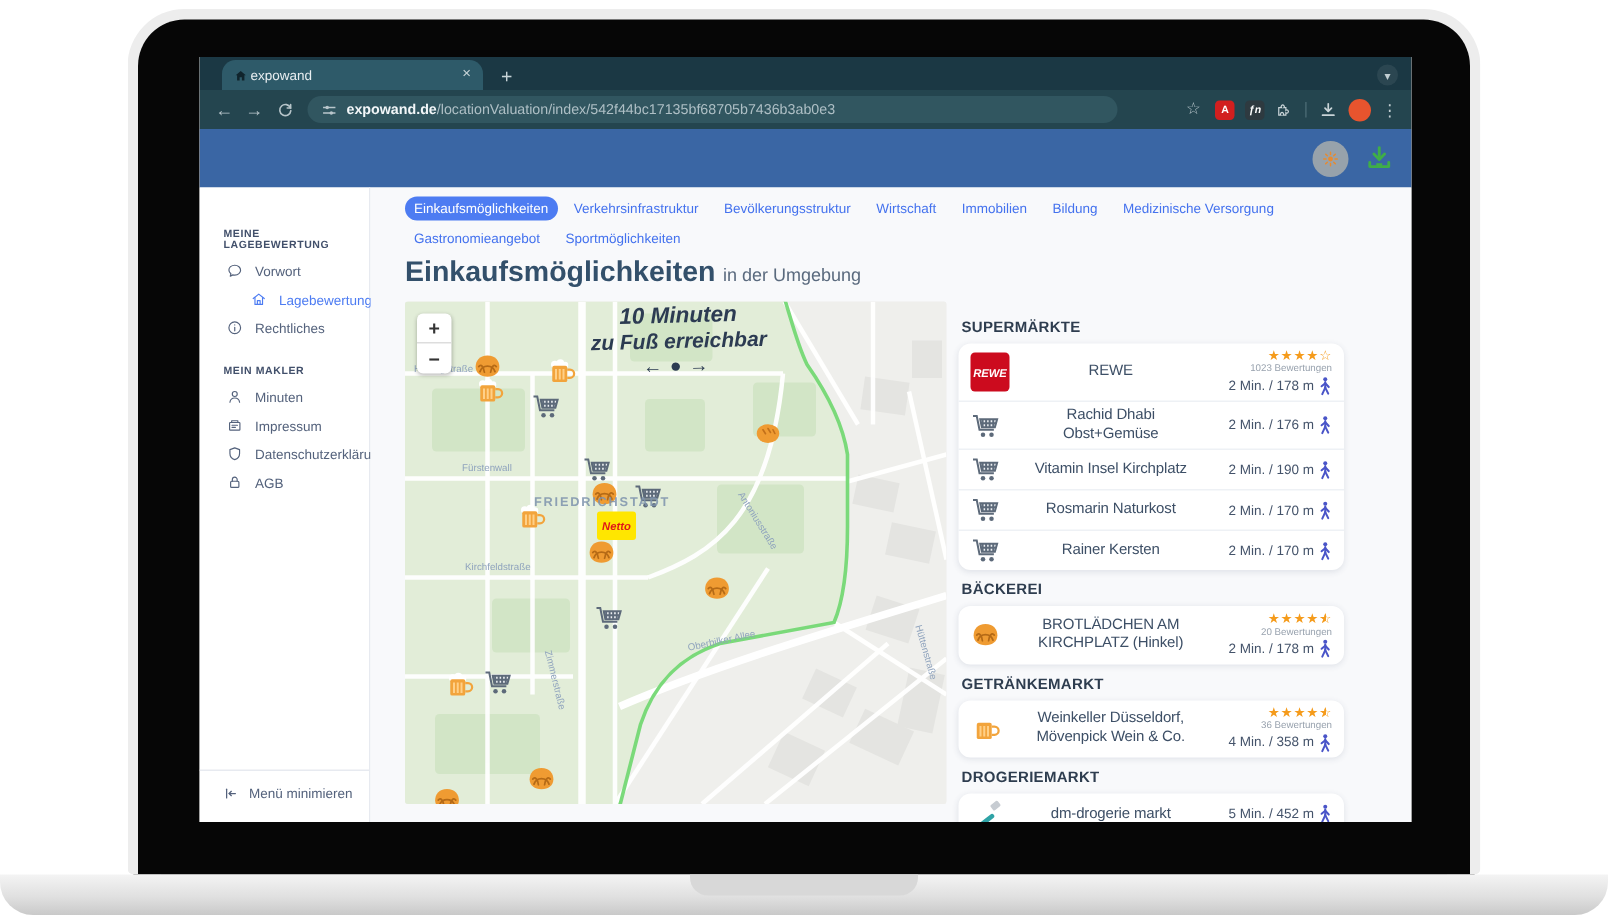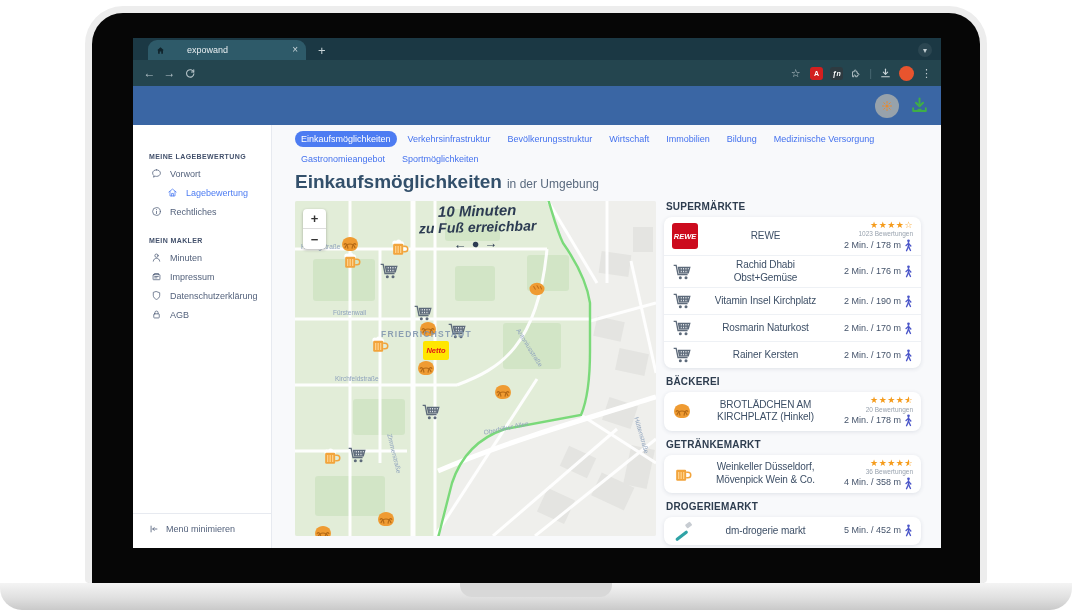--- a/index.html
+++ b/index.html
@@ -13,22 +13,22 @@
   .base { position:absolute; left:0; top:583px; width:1072px; height:27px;
     background:linear-gradient(#f4f4f4,#e0e0e0 55%,#c9c9c9); border-radius:0 0 22px 22px; }
   .notch { position:absolute; left:50%; transform:translateX(-50%); top:0; width:152px; height:14px;
     background:#d8d8d8; border-radius:0 0 12px 12px; }
 
   
   .screen { position:absolute; left:133px; top:38px; width:808px; height:510px; background:#fff; overflow:hidden; }
 
   
   .tabstrip { height:22px; background:#1b3844; display:flex; align-items:flex-end; position:relative; }
-  .tab { margin-left:15px; width:158px; height:20px; background:#2e5a69; border-radius:9px 9px 0 0;
-    display:flex; align-items:center; padding:0 8px; gap:22px; }
+  .tab { margin-left:15px; width:174px; height:20px; background:#2e5a69; border-radius:9px 9px 0 0;
+    display:flex; align-items:center; padding:0 8px; gap:2px; }
   .tab-title { color:#e8eef1; font-size:9px; flex:1; }
   .tab-close { color:#c8d4d8; font-size:10px; line-height:1; }
   .newtab { color:#c8d4d8; font-size:13px; margin:0 0 3px 12px; line-height:1; }
   .tab-chevron { position:absolute; right:9px; top:5px; width:14px; height:14px; border-radius:50%;
     background:rgba(255,255,255,.07); color:#c2ced2; font-size:8px; display:flex; align-items:center; justify-content:center; }
 
   .navbar { height:26px; background:#24454f; display:flex; align-items:center; padding:0 9px; gap:5px; }
   .nav-ic { color:#b6c4c9; font-size:12px; width:15px; text-align:center; line-height:1; }
   .urlpill { width:540px; height:18px; background:#315660; border-radius:9px; display:flex; align-items:center;
     padding:0 9px; gap:6px; margin-left:3px; overflow:hidden; white-space:nowrap; }
@@ -46,21 +46,21 @@
   
   .appheader { height:39px; background:#3a66a4; display:flex; align-items:center; padding:0 12px; }
   .logo { display:flex; flex-direction:column; align-items:center; margin-left:2px; }
   .logo-name { font-size:8.5px; font-weight:bold; letter-spacing:2.4px; color:#14273d; margin-top:-2px; }
   .logo-slogan { font-size:5.5px; letter-spacing:1.4px; color:#2c4663; }
   .header-right { margin-left:auto; display:flex; align-items:center; gap:11px; }
   .avatar-lg { width:24px; height:24px; border-radius:50%; background:#97a2ab; display:flex; align-items:center; justify-content:center; }
 
   
   .page { display:flex; height:423px; }
-  .sidebar { width:139px; background:#fff; border-right:1px solid #e7eaf0; position:relative; flex-shrink:0; }
+  .sidebar { width:114px; background:#fff; border-right:1px solid #e7eaf0; position:relative; flex-shrink:0; }
   .side-sec-title { margin:28px 0 4px 16px; font-size:7px; font-weight:bold; color:#42506b; letter-spacing:.4px; }
   .side-sec-title.second { margin-top:16px; }
   .side-item { display:flex; align-items:center; gap:8px; padding:4px 0 4px 18px; color:#54627c; font-size:9px; cursor:pointer; }
   .side-item.active { color:#4d7cf2;padding-left:34px; }
   .side-item svg { flex-shrink:0; }
   .side-bottom { position:absolute; bottom:0; left:0; right:0; border-top:1px solid #e7eaf0;
     padding:10px 0 14px 16px; display:flex; align-items:center; gap:7px; color:#54627c; font-size:9px; }
 
   .content { flex:1; background:#f8f9fb; position:relative; overflow:hidden; }
   .tabsrow { padding:6px 0 0 23px; display:flex; flex-wrap:wrap; gap:4px 5px; width:660px; }
@@ -87,21 +87,21 @@
   .zoomctl div:first-child { border-bottom:1px solid #ddd; }
   .annotation { position:absolute; left:95px; top:1px; width:175px; text-align:center;
     color:#2c3b52; transform:rotate(-1.5deg); z-index:4; }
   .annotation .a1 { font-size:15px; font-style:italic; font-weight:600; line-height:17px; }
   .annotation .a2 { font-size:14px; font-style:italic; font-weight:600; line-height:17px; }
   .annotation .arrow { font-size:13px; font-weight:bold; letter-spacing:5px; line-height:15px; }
 
   
   .panel { width:257px; }
   .sec-title { font-size:10px; font-weight:bold; color:#2e3d4f; margin:8px 0 5px 2px; letter-spacing:.2px; }
-  .panel-sec:first-child .sec-title { margin-top:0; }
+  .panel-sec:first-child .sec-title { margin-top:12px; }
   .card { background:#fff; border-radius:8px; box-shadow:0 1px 4px rgba(40,60,90,.12); }
   .lrow { display:flex; align-items:center; padding:3px 8px; min-height:26px; }
   .lrow + .lrow { border-top:1px solid #eef1f5; }
   .row-icon { width:34px; display:flex; align-items:center; }
   .rewe-logo { width:26px; height:26px; background:#cc0b1e; border-radius:3px; color:#fff;
     font-size:7.5px; font-weight:bold; font-style:italic; display:flex; align-items:center; justify-content:center; }
   .row-name { flex:1; text-align:center; font-size:10px; color:#3d4f66; line-height:1.25; letter-spacing:-.1px; }
   .row-right { min-width:88px; display:flex; flex-direction:column; align-items:flex-end; }
   .stars { font-size:9px; color:#f59b1b; line-height:1.15; letter-spacing:.5px; }
   .st.half { position:relative; display:inline-block; }
@@ -137,20 +137,35 @@
     <span class="nav-ic">←</span>
     <span class="nav-ic">→</span>
     <span class="nav-ic" style="display:flex;justify-content:center">
       <svg width="12" height="12" viewBox="0 0 24 24">
           <g fill="none" stroke="#b6c4c9" stroke-width="2.2" stroke-linecap="round">
             <path d="M19.5,5.5 V10 H15"></path>
             <path d="M19.3,10 A7.4,7.4 0 1 0 19.8,13.6"></path>
           </g>
         </svg>
     </span>
+    <div class="urlpill">
+      <span style="display:flex">
+        <svg width="11" height="11" viewBox="0 0 24 24">
+            <g stroke="#b9c6cb" stroke-width="2" fill="none">
+              <path d="M3,8 H21 M3,16 H21"></path>
+            </g>
+            <circle cx="9" cy="8" r="2.6" fill="#b9c6cb"></circle>
+            <circle cx="15" cy="16" r="2.6" fill="#b9c6cb"></circle>
+          </svg>
+      </span>
+      <span style="display:flex">
+        <span class="url-host">expowand.de</span>
+          <span class="url-path">/locationValuation/index/542f44bc17135bf68705b7436b3ab0e3</span>
+      </span>
+    </div>
     <div class="nav-right">
       <span class="nav-ic" style="font-size:11px">☆</span>
       <span class="badge pdf">A</span>
       <span class="badge fn">ƒn</span>
       <span style="display:flex">
         <svg width="12" height="12" viewBox="0 0 24 24">
             <path d="M5,9.5 H8.7 a2.1,2.1 0 1 1 3.2,0 H14.5 V13 a2.1,2.1 0 1 1 0,3.4 V19.5 H11 a2.1,2.1 0 1 0 -3.2,0 H5 Z" fill="none" stroke="#c9d4d8" stroke-width="1.6"></path>
           </svg>
       </span>
       <span class="nav-divider">|</span>

